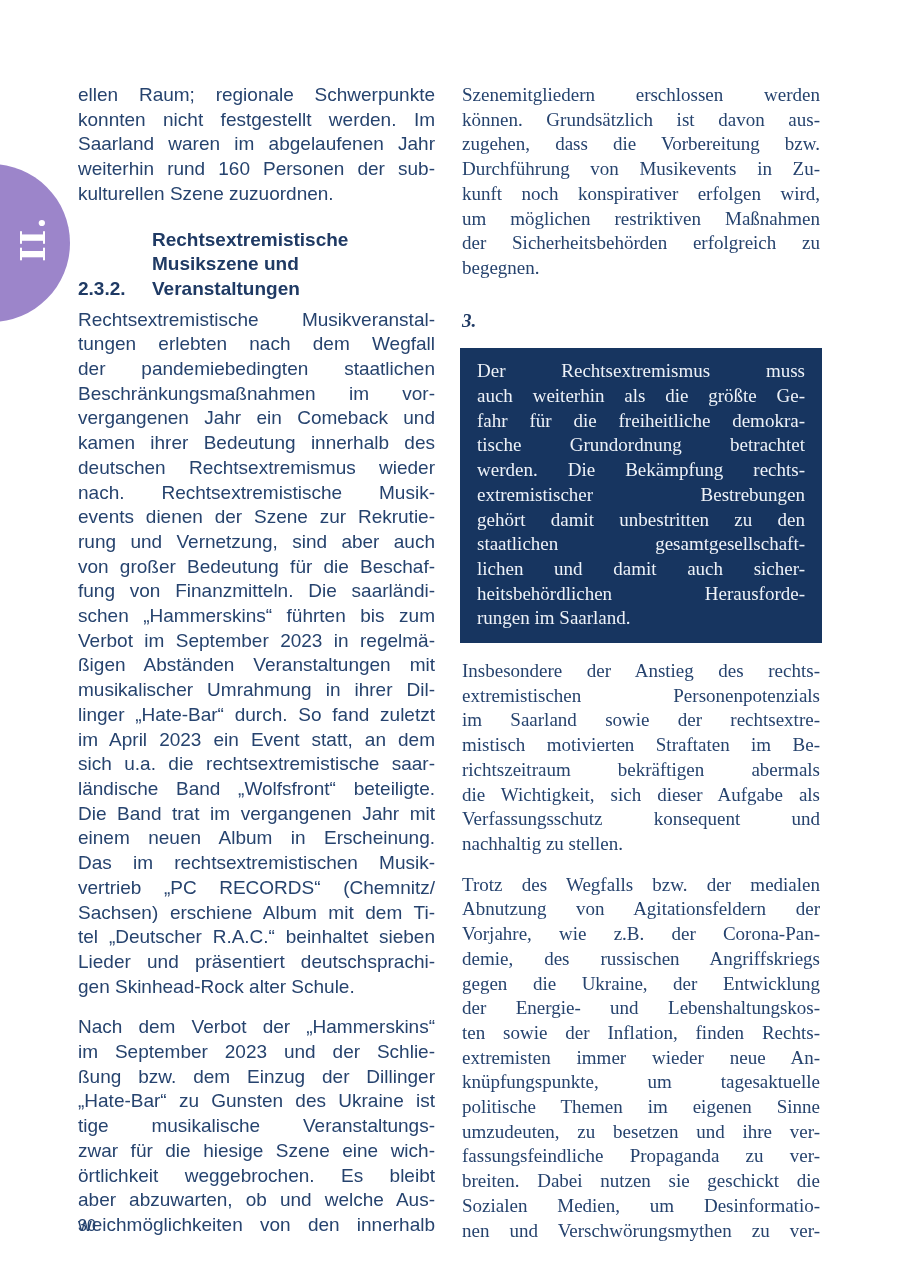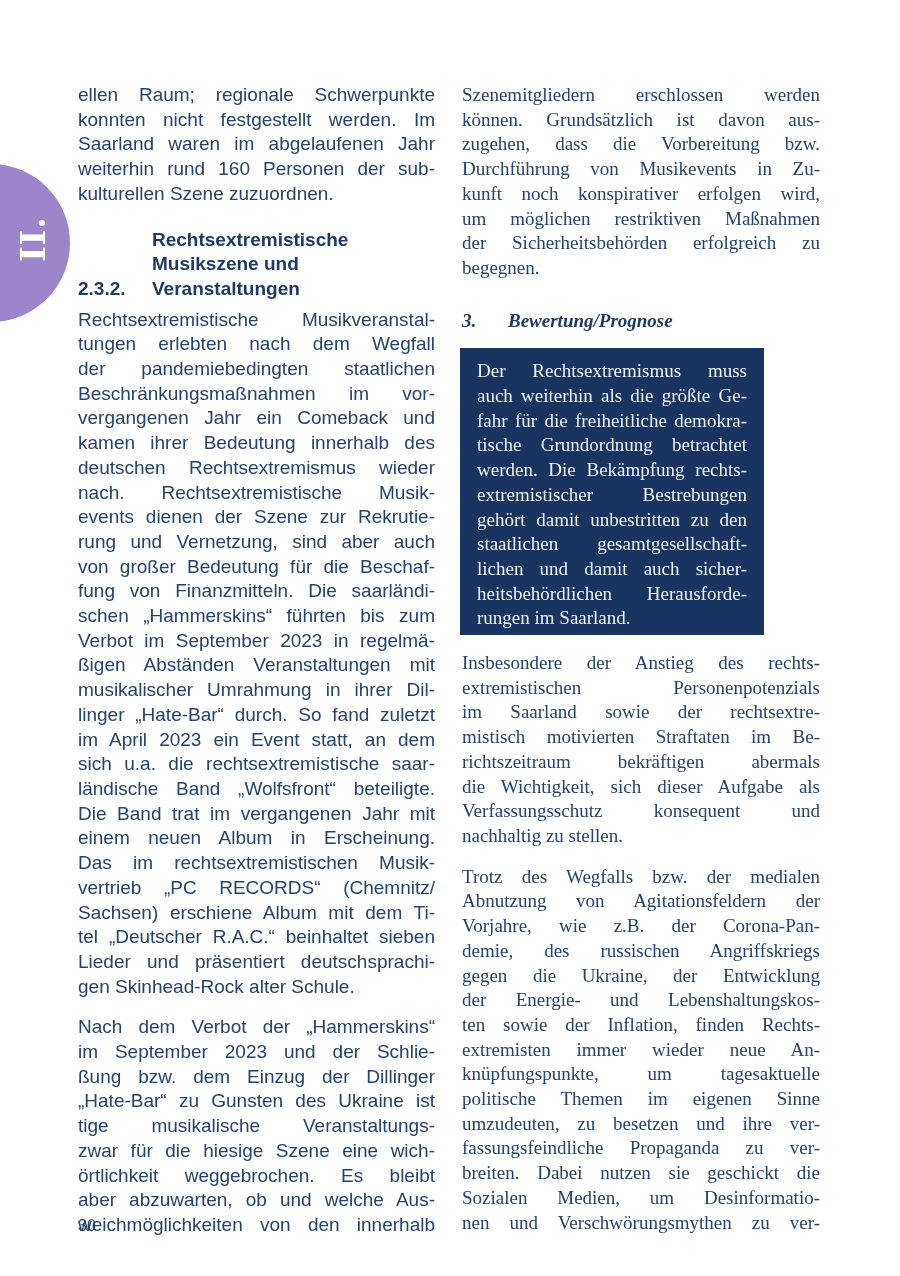--- a/index.html
+++ b/index.html
@@ -74,24 +74,24 @@
     font-weight: bold;
     font-style: italic;
     color: var(--heading);
   }
   .h-num3 { width: 46px; flex: 0 0 46px; }
 
   
   .box {
     margin-top: 15px;
     margin-left: -2px;
-    width: 304px;
+    width: 362px;
     background: var(--box-bg);
     color: var(--box-text);
-    padding: 11px 17px 4px 17px;
+    padding: 11px 17px 12px 17px;
   }
 
   .page-number {
     position: absolute;
     left: 78px; top: 1214px;
     font-size: 16px;
     line-height: 24.7px;
     color: var(--text);
   }
 </style>
@@ -169,21 +169,20 @@
         <div class="line">können. Grundsätzlich ist davon aus-</div>
         <div class="line">zugehen, dass die Vorbereitung bzw.</div>
         <div class="line">Durchführung von Musikevents in Zu-</div>
         <div class="line">kunft noch konspirativer erfolgen wird,</div>
         <div class="line">um möglichen restriktiven Maßnahmen</div>
         <div class="line">der Sicherheitsbehörden erfolgreich zu</div>
         <div class="line last">begegnen.</div>
       </div>
     <div class="heading-3">
       <span class="h-num3">3.</span>
-      <span class="h-title3">Bewertung/Prognose</span>
     </div>
     <div class="para box">
         <div class="line">Der Rechtsextremismus muss</div>
         <div class="line">auch weiterhin als die größte Ge-</div>
         <div class="line">fahr für die freiheitliche demokra-</div>
         <div class="line">tische Grundordnung betrachtet</div>
         <div class="line">werden. Die Bekämpfung rechts-</div>
         <div class="line">extremistischer Bestrebungen</div>
         <div class="line">gehört damit unbestritten zu den</div>
         <div class="line">staatlichen gesamtgesellschaft-</div>

